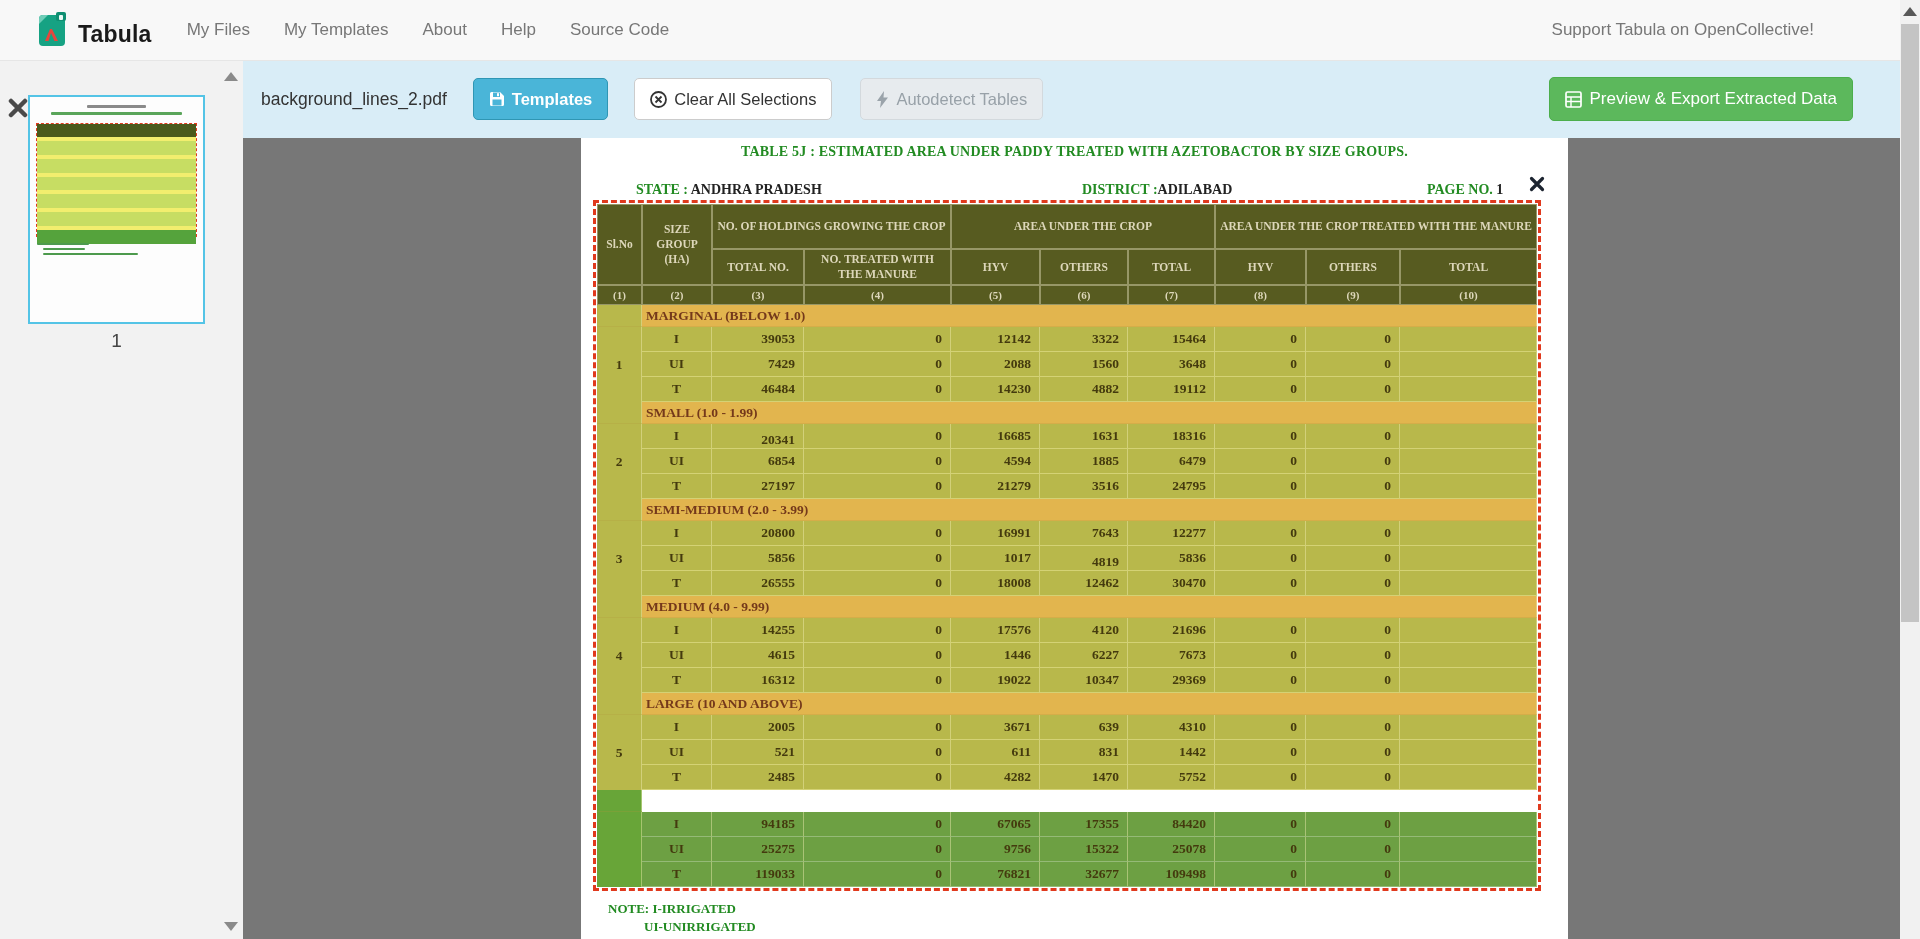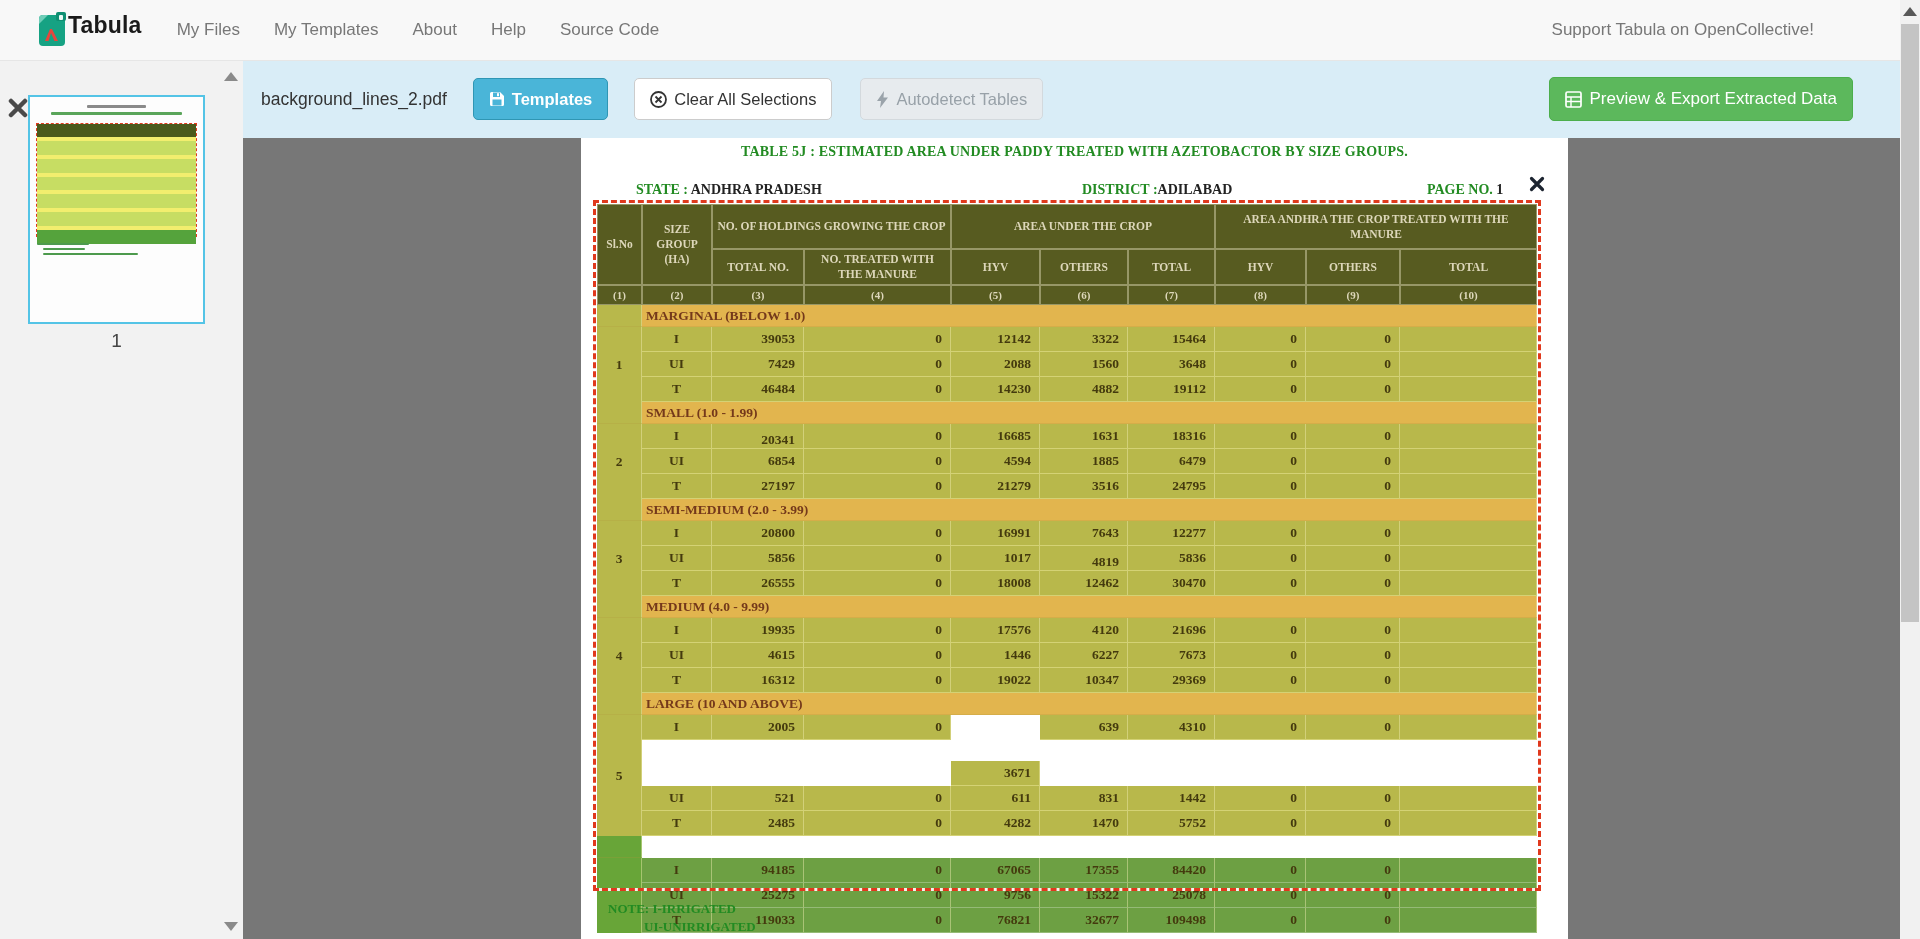--- a/index.html
+++ b/index.html
@@ -2,21 +2,21 @@
 <html><head>
 <meta charset="utf-8">
 <style>
   html,body{margin:0;padding:0;background:#555;}
   .stage{position:relative;width:1920px;height:939px;overflow:hidden;background:#777;
          font-family:"Liberation Sans",sans-serif;}
 
   
   .navbar{position:absolute;left:0;top:0;width:1900px;height:60px;background:#f8f8f8;
           border-bottom:1px solid #e6e6e6;display:flex;align-items:center;z-index:5;}
-  .brand{display:flex;align-items:flex-start;margin-left:38px;}
+  .brand{display:flex;align-items:flex-end;margin-left:38px;gap:10px;}
   .brand-name{font-size:23px;font-weight:bold;color:#1a1a1a;letter-spacing:.2px;}
   .nav-items{display:flex;align-items:center;margin-left:18px;}
   .nav-item{padding:0 17px;font-size:17px;color:#777;cursor:pointer;white-space:nowrap;}
   .support{margin-left:auto;margin-right:86px;font-size:17px;color:#777;cursor:pointer;}
 
   
   .toolbar{position:absolute;left:243px;top:60px;width:1657px;height:78px;background:#d9edf7;
            display:flex;align-items:center;z-index:4;}
   .filename{margin-left:18px;font-size:17.5px;color:#333;}
   .btn{display:inline-flex;align-items:center;gap:7px;border-radius:5px;font-size:16.5px;
@@ -236,21 +236,21 @@
         <svg width="16" height="16" viewBox="0 0 16 16">
           <path d="M2.5 2.5 L13.5 13.5 M13.5 2.5 L2.5 13.5" stroke="#1c2430" stroke-width="3.2" stroke-linecap="round"></path>
         </svg>
       </span>
 
       <div class="pdf-table">
         <div class="th h-slno">Sl.No</div>
         <div class="th h-size">SIZE GROUP (HA)</div>
         <div class="th h-g2">AREA UNDER THE CROP</div>
         <div class="th h-g1">NO. OF HOLDINGS GROWING THE CROP</div>
-        <div class="th h-g3">AREA ANDHRA THE CROP TREATED WITH THE MANURE</div>
+        <div class="th h-g3">AREA UNDER THE CROP TREATED WITH THE MANURE</div>
 
         <div class="th" style="grid-area:2/3">TOTAL NO.</div>
         <div class="th" style="grid-area:2/4">NO. TREATED WITH THE MANURE</div>
         <div class="th" style="grid-area:2/5">HYV</div>
         <div class="th" style="grid-area:2/6">OTHERS</div>
         <div class="th" style="grid-area:2/7">TOTAL</div>
         <div class="th" style="grid-area:2/8">HYV</div>
         <div class="th" style="grid-area:2/9">OTHERS</div>
         <div class="th" style="grid-area:2/10">TOTAL</div>
 
@@ -496,21 +496,21 @@
             <span>0</span>
           </div>
           <div class="cell c-num c-clip" style="grid-area: 15 / 10;">
             <span>0</span>
           </div>
           <div class="cell c-corner" style="grid-area: 16 / 1;"></div>
           <div class="cell c-band" style="grid-area: 16 / 2 / auto / 11;">MEDIUM (4.0 - 9.99)</div>
           <div class="cell c-slno" style="grid-area: 17 / 1 / span 3;">4</div>
           <div class="cell c-lab" style="grid-area: 17 / 2;">I</div>
           <div class="cell c-num" style="grid-area: 17 / 3;">
-            <span>19935</span>
+            <span>14255</span>
           </div>
           <div class="cell c-num" style="grid-area: 17 / 4;">
             <span>0</span>
           </div>
           <div class="cell c-num" style="grid-area: 17 / 5;">
             <span>17576</span>
           </div>
           <div class="cell c-num" style="grid-area: 17 / 6;">
             <span>4120</span>
           </div>
@@ -579,21 +579,21 @@
           <div class="cell c-corner" style="grid-area: 20 / 1;"></div>
           <div class="cell c-band" style="grid-area: 20 / 2 / auto / 11;">LARGE (10 AND ABOVE)</div>
           <div class="cell c-slno" style="grid-area: 21 / 1 / span 3;">5</div>
           <div class="cell c-lab" style="grid-area: 21 / 2;">I</div>
           <div class="cell c-num" style="grid-area: 21 / 3;">
             <span>2005</span>
           </div>
           <div class="cell c-num" style="grid-area: 21 / 4;">
             <span>0</span>
           </div>
-          <div class="cell c-num" style="grid-area: 21 / 5; margin-top: 46px;">
+          <div class="cell c-num" style="grid-area: 21 / 5;">
             <span>3671</span>
           </div>
           <div class="cell c-num" style="grid-area: 21 / 6;">
             <span>639</span>
           </div>
           <div class="cell c-num" style="grid-area: 21 / 7;">
             <span>4310</span>
           </div>
           <div class="cell c-num" style="grid-area: 21 / 8;">
             <span>0</span>

